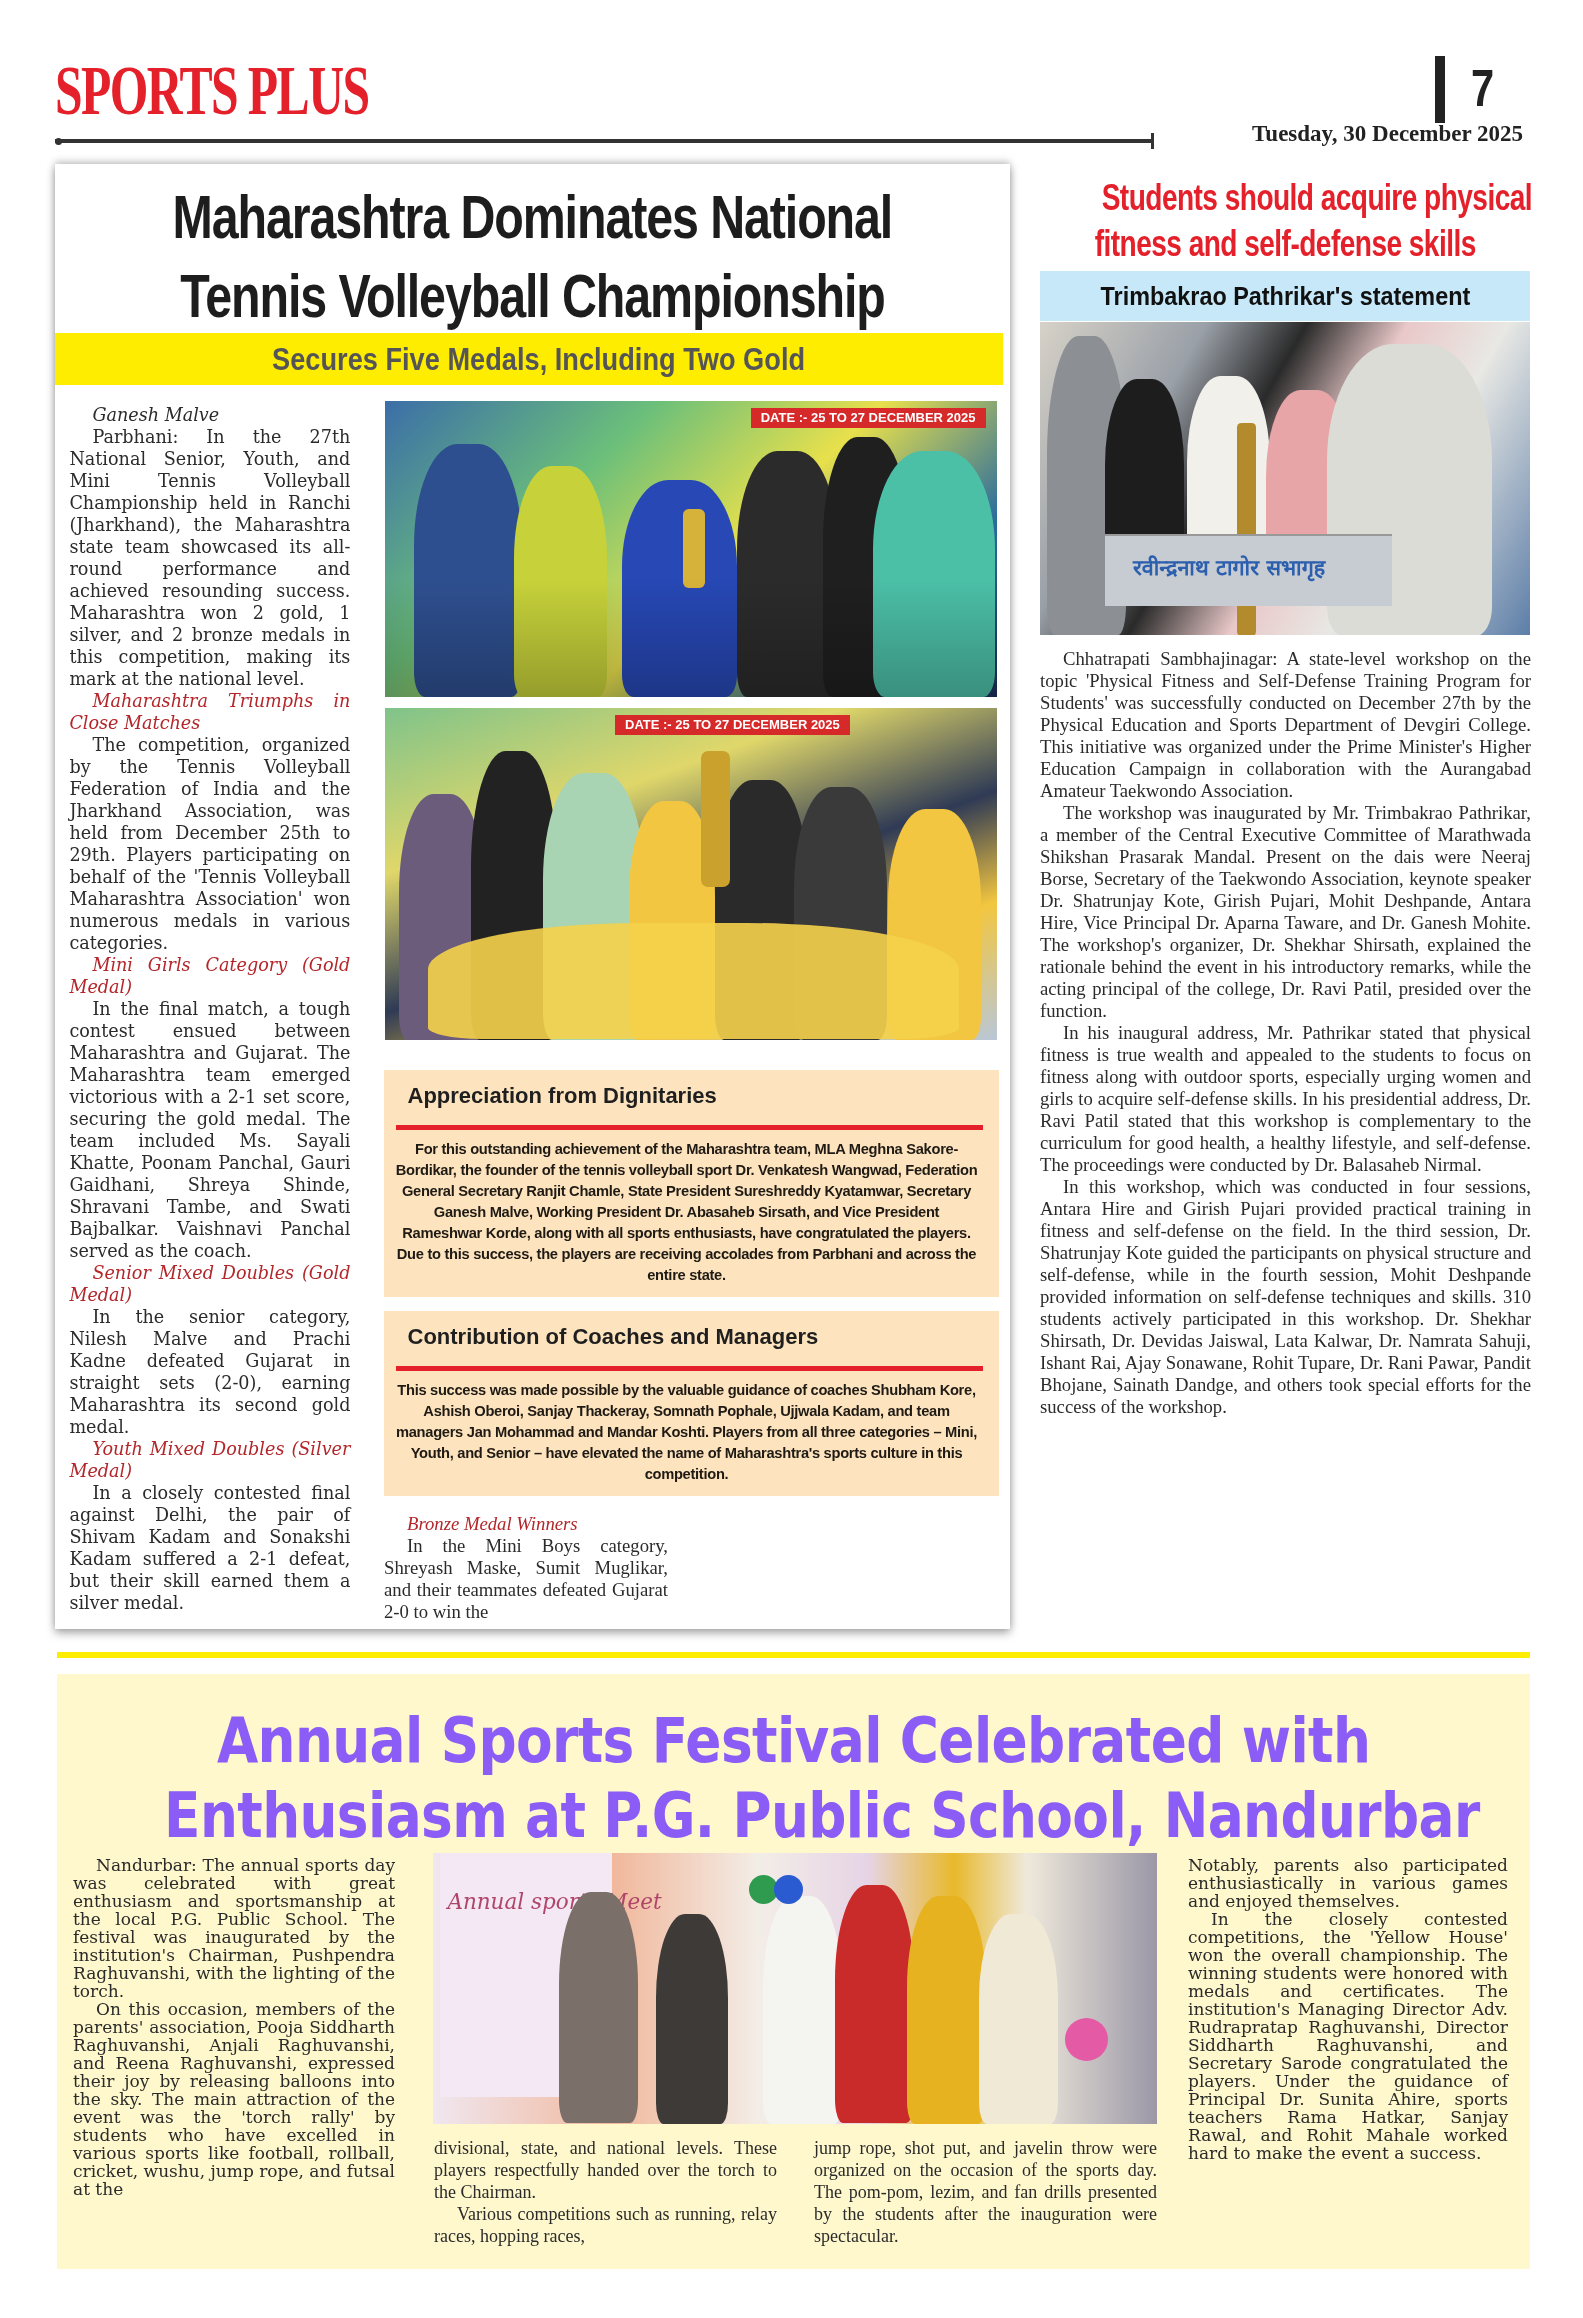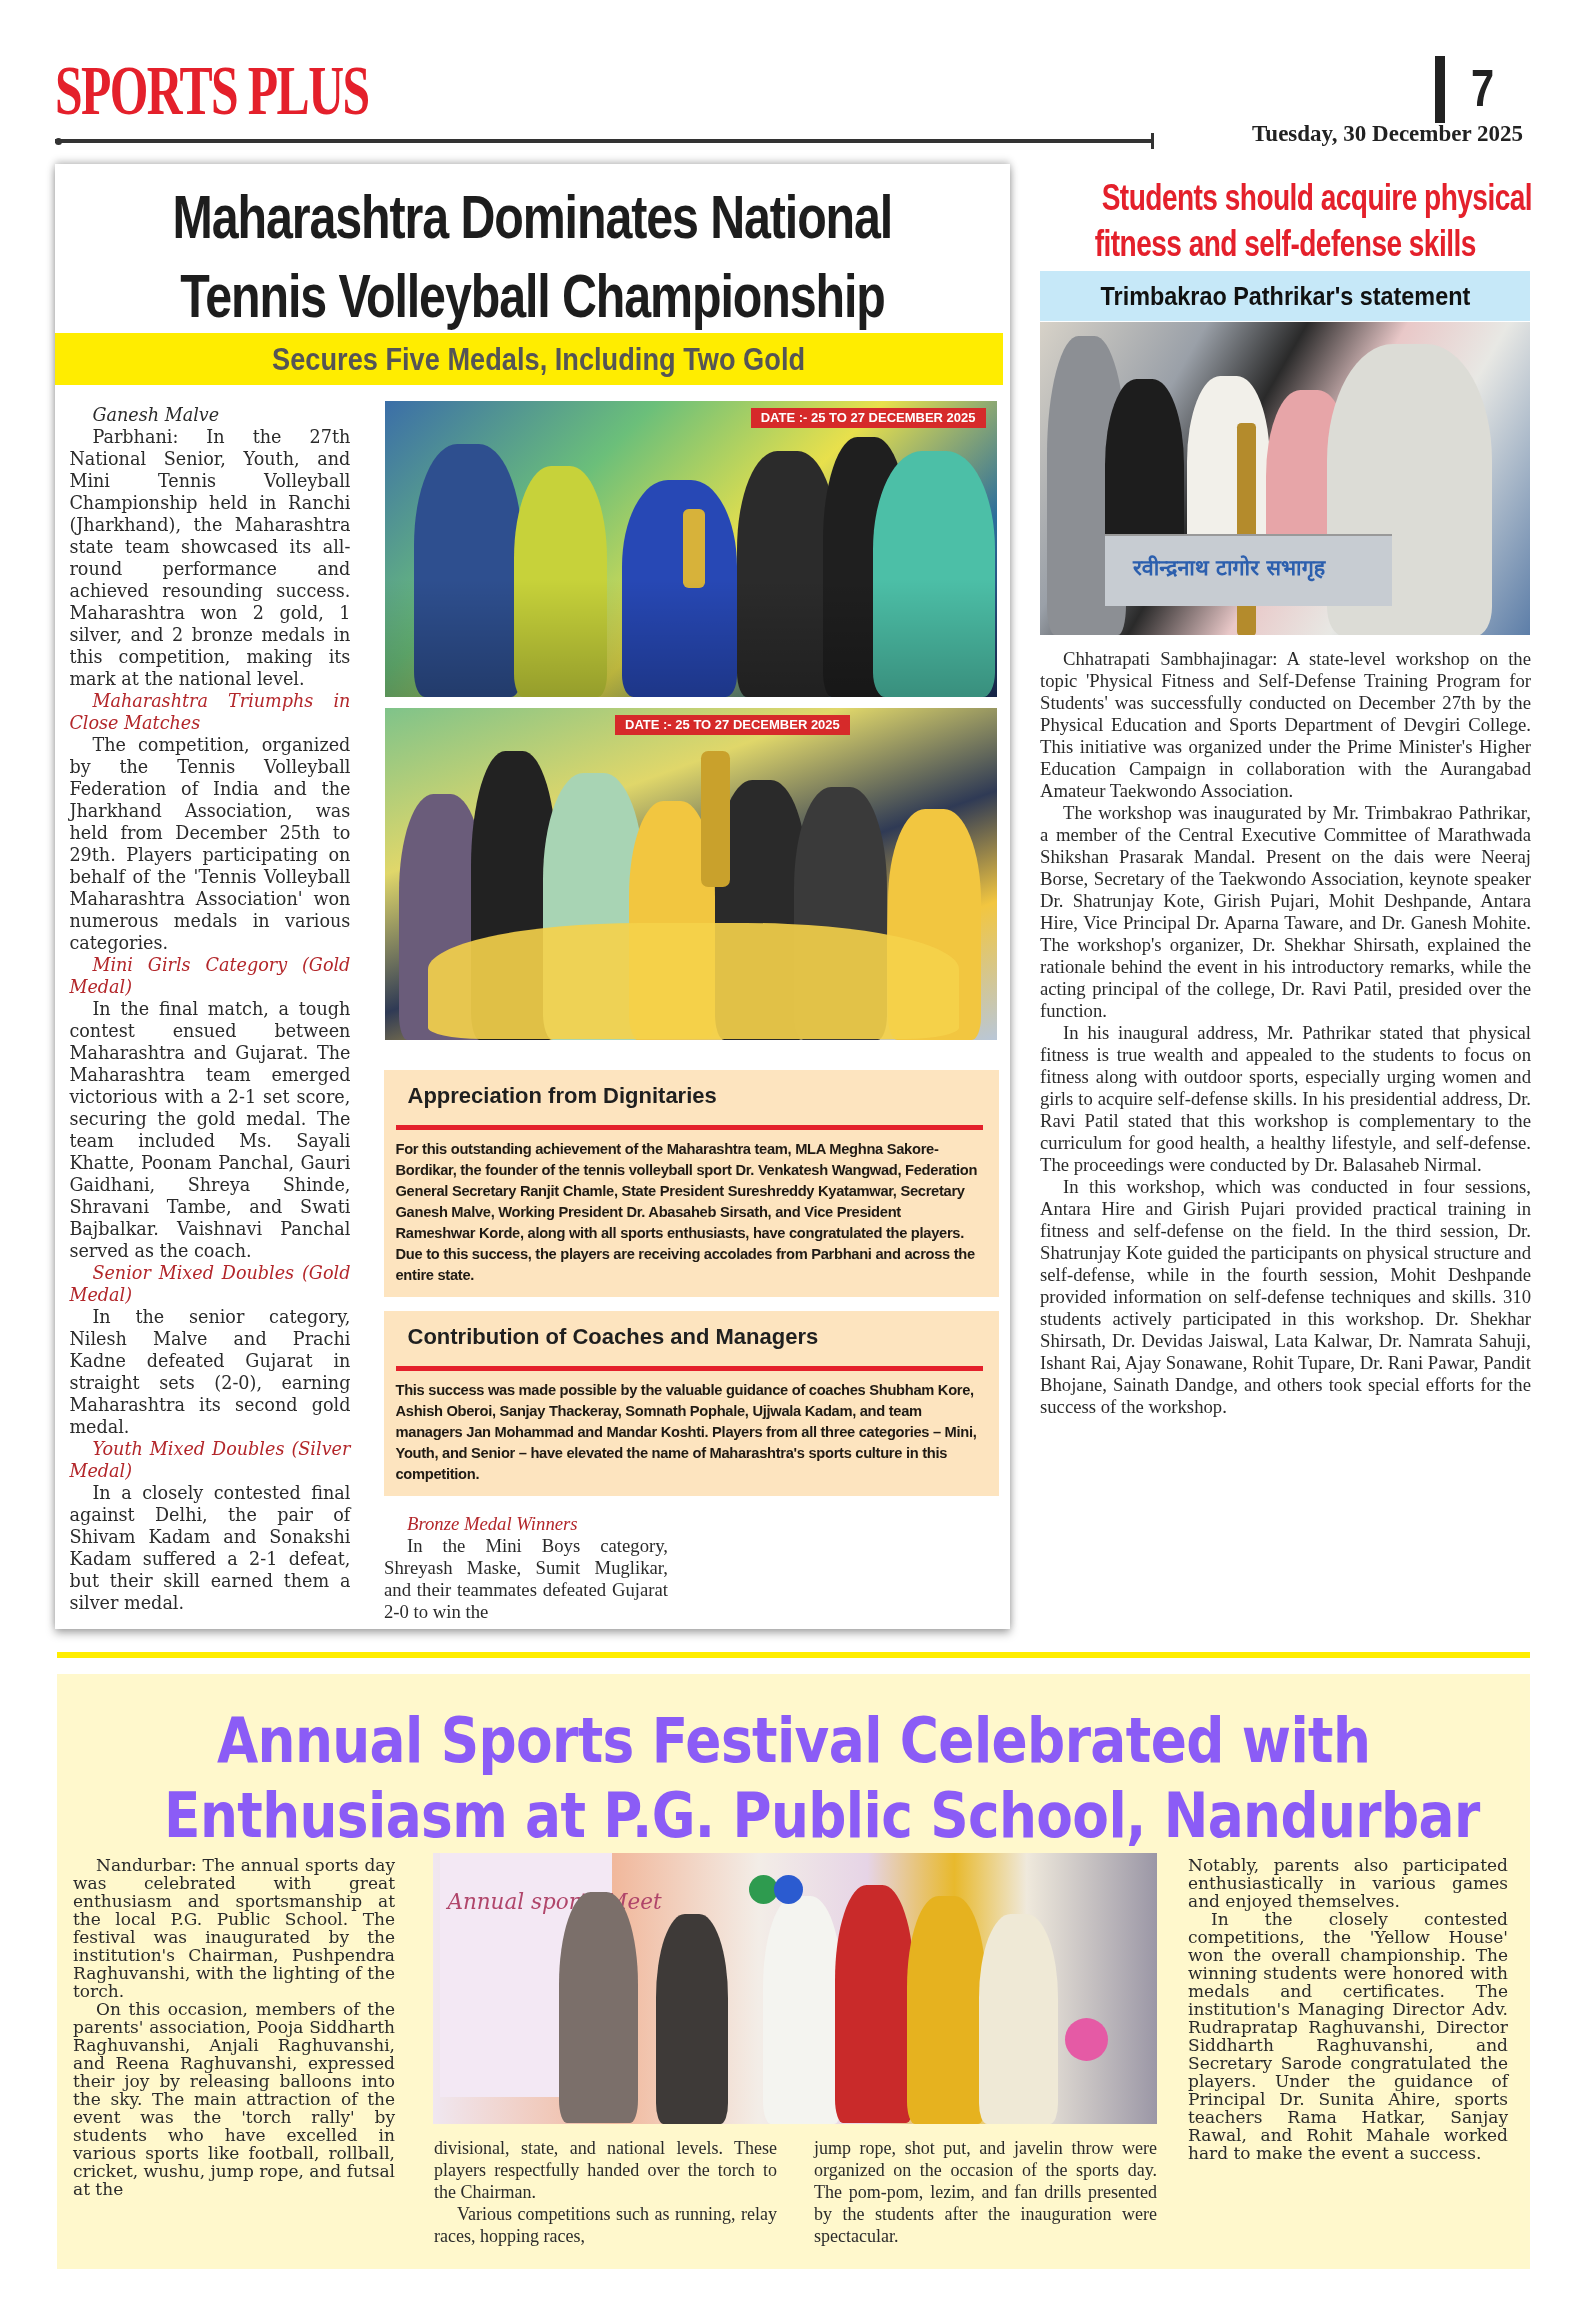--- a/index.html
+++ b/index.html
@@ -33,21 +33,21 @@
   .photo-1 { left: 330px; top: 237px; width: 612px; height: 296px; background: linear-gradient(135deg,#3b6ea8 0%,#6bbf7a 30%,#e8e04c 55%,#2c6e9c 80%,#1d2f5c 100%); }
   .photo-2 { left: 330px; top: 544px; width: 612px; height: 332px; background: linear-gradient(160deg,#7fc38a 0%,#e0d76a 30%,#2f3a55 55%,#f2c640 75%,#b9c7d8 100%); }
   .photo-label { position: absolute; right: 11.5px; top: 7.2px; background: #d62a2a; color: #fff; font-family: "Liberation Sans", sans-serif; font-weight: bold; font-size: 13px; padding: 2.2px 10px; border-radius: 0; }
   .photo-caption-hint { position: absolute; left: 0; bottom: 0; width: 100%; height: 40%; background: linear-gradient(transparent, rgba(0,0,0,0.25)); }
 
   .box { position: absolute; background: #fde4bf; }
   .box-appreciation { left: 329px; top: 906px; width: 615px; height: 227px; }
   .box-coaches { left: 329px; top: 1147px; width: 615px; height: 185px; }
   .box h3 { position: absolute; left: 11.5px; top: 13px; font-family: "Liberation Sans", sans-serif; font-weight: bold; font-size: 22px; color: #1f1f1f; white-space: nowrap; margin-left: 12px; }
   .box .red-rule { position: absolute; left: 11.5px; top: 55px; width: 587px; height: 5px; background: #e4202b; }
-  .box .box-body { position: absolute; left: 11.5px; top: 69px; width: 582px; font-family: "Liberation Sans", sans-serif; font-weight: bold; font-size: 14.7px; line-height: 21px; color: #1f1a14; letter-spacing: -0.3px; }
+  .box .box-body { position: absolute; left: 11.5px; top: 69px; width: 582px; font-family: "Liberation Sans", sans-serif; font-weight: bold; font-size: 14.7px; line-height: 21px; color: #1f1a14; letter-spacing: -0.3px; text-align: center; }
 
   .col-mid1 { left: 329px; top: 1349px; width: 284px; font-family: "Liberation Serif", serif; font-size: 18.7px; line-height: 22px; }
   .col-mid2 { left: 659px; top: 1349px; width: 283px; font-family: "Liberation Serif", serif; font-size: 18.7px; line-height: 22px; }
   .col-mid2 p { text-indent: 0; }
 
   
   .right-headline { position: absolute; left: 1041px; top: 175px; width: 488px; text-align: center; font-family: "Liberation Sans", sans-serif; font-weight: bold; color: #e4202b; font-size: 36px; line-height: 46px; letter-spacing: -0.7px; }
   .right-headline span { display: inline-block; transform: scaleX(0.78); white-space: nowrap; }
   .right-band { position: absolute; left: 1040px; top: 271px; width: 490px; height: 50px; background: #c6e8f8; text-align: center; font-family: "Liberation Sans", sans-serif; font-weight: bold; font-size: 26px; line-height: 50px; color: #111; }
   .right-band span { display: inline-block; transform: scaleX(0.9); white-space: nowrap; }

